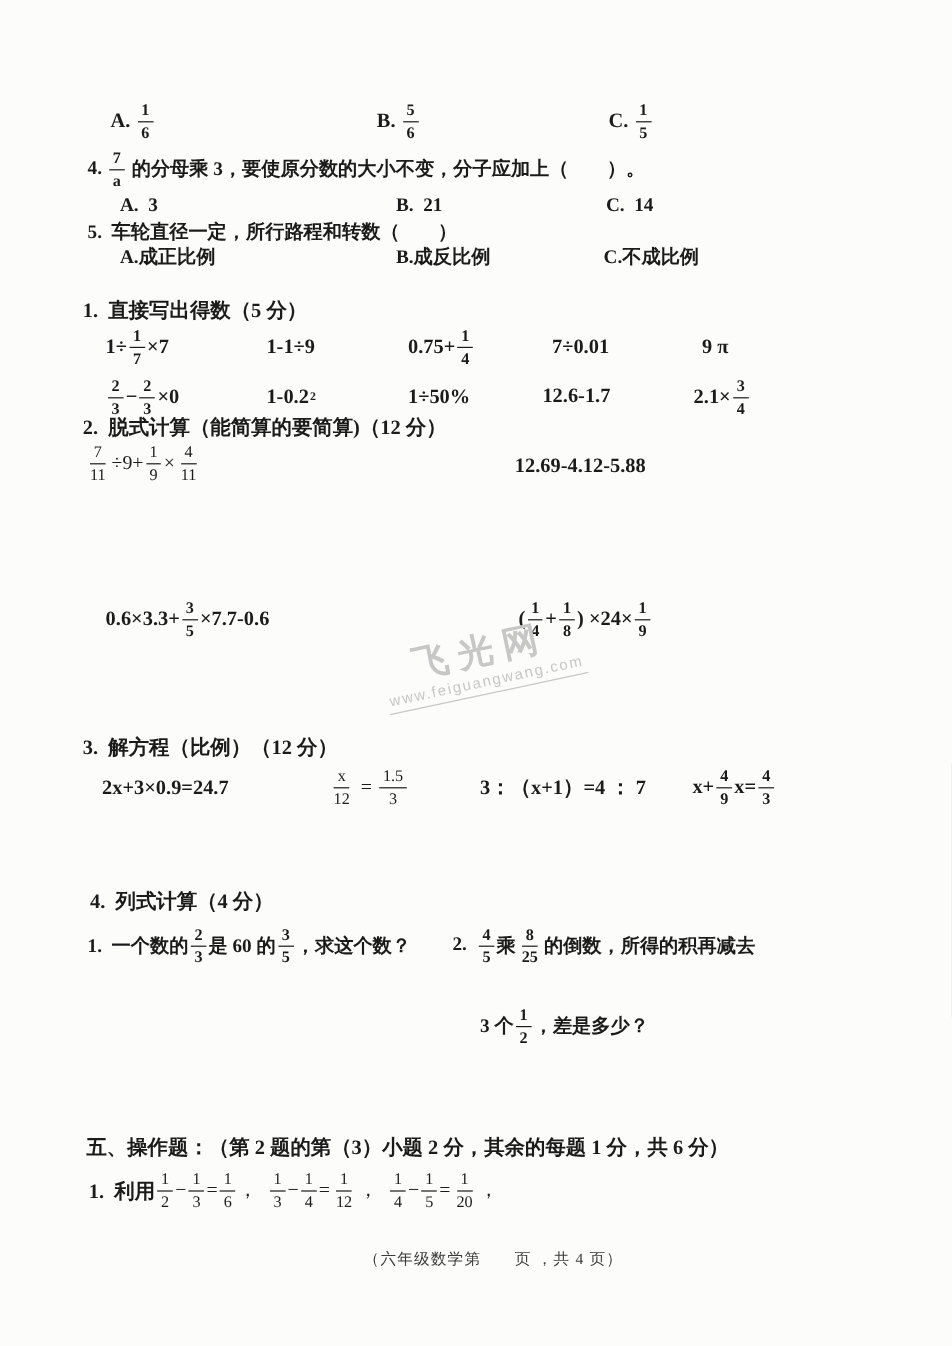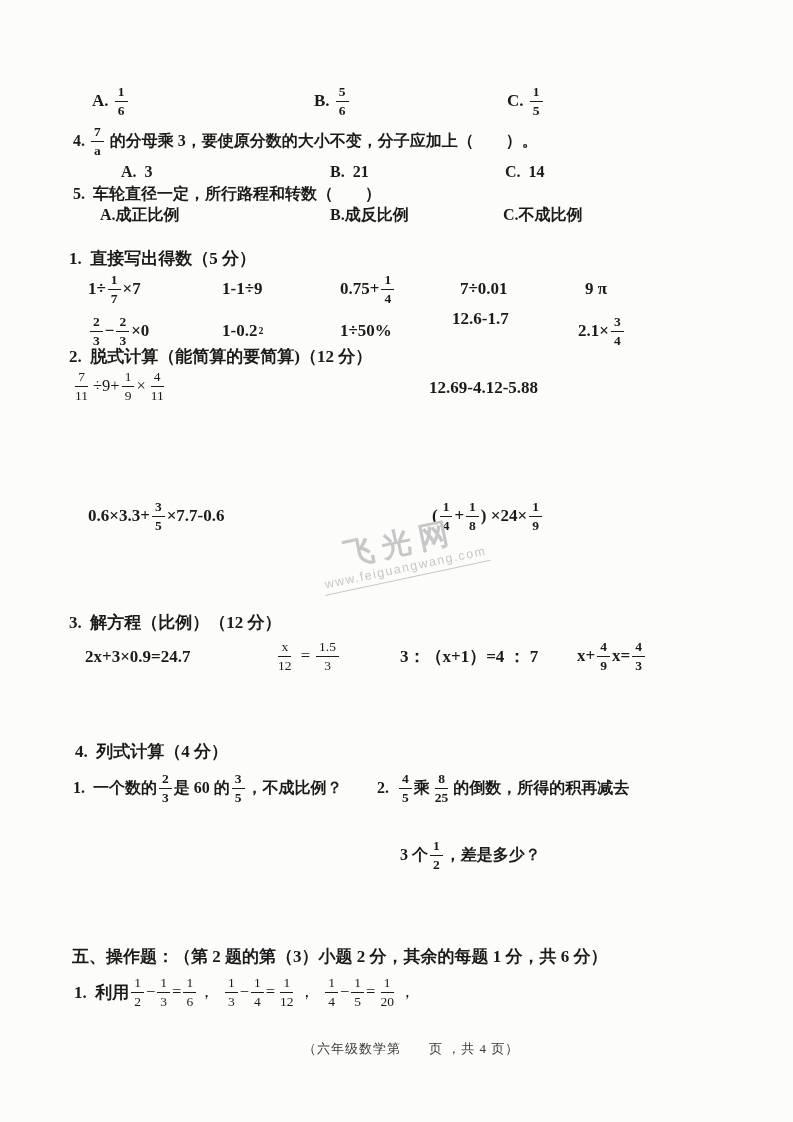--- a/index.html
+++ b/index.html
@@ -79,62 +79,62 @@
 </head>
 <body>
 
 <div class="page">
 
   <div class="expr" style="left:92px;top:82px;"><span class="t">A. </span><span class="frac"><span class="num">1</span><span class="den">6</span></span></div>
   <div class="expr" style="left:314px;top:82px;"><span class="t">B. </span><span class="frac"><span class="num">5</span><span class="den">6</span></span></div>
   <div class="expr" style="left:507px;top:82px;"><span class="t">C. </span><span class="frac"><span class="num">1</span><span class="den">5</span></span></div>
 
   <div class="expr" style="left:73px;top:122px;font-size:16px;"><span class="t">4. </span><span class="frac"><span class="num">7</span><span class="den">a</span></span><span class="t"> 的分母乘 3，要使原分数的大小不变，分子应加上（　　）。</span></div>
-  <div class="line" style="left:100px;top:162px;margin-left:21px;">A.  3</div>
+  <div class="line" style="left:100px;top:162px;">A.  3</div>
   <div class="line" style="left:330px;top:162px;">B.  21</div>
   <div class="line" style="left:505px;top:162px;">C.  14</div>
 
   <div class="line" style="left:73px;top:184px;text-align:right;">5.  车轮直径一定，所行路程和转数（　　）</div>
   <div class="line" style="left:100px;top:205px;">A.成正比例</div>
   <div class="line" style="left:330px;top:205px;">B.成反比例</div>
   <div class="line" style="left:503px;top:205px;">C.不成比例</div>
 
 
   <div class="line title" style="left:69px;top:249px;">1.  直接写出得数（5 分）</div>
   <div class="expr" style="left:88px;top:270px;"><span class="t">1÷</span><span class="frac"><span class="num">1</span><span class="den">7</span></span><span class="t">×7</span></div>
   <div class="expr" style="left:222px;top:270px;"><span class="t">1-1÷9</span></div>
   <div class="expr" style="left:340px;top:270px;align-items:center;"><span class="t">0.75+</span><span class="frac"><span class="num">1</span><span class="den">4</span></span></div>
   <div class="expr" style="left:460px;top:270px;"><span class="t">7÷0.01</span></div>
   <div class="expr" style="left:585px;top:270px;text-align:center;"><span class="t">9 π</span></div>
 
   <div class="expr" style="left:88px;top:312px;"><span class="frac"><span class="num">2</span><span class="den">3</span></span><span class="t">−</span><span class="frac"><span class="num">2</span><span class="den">3</span></span><span class="t">×0</span></div>
   <div class="expr" style="left:222px;top:312px;"><span class="t">1-0.2</span><sup>2</sup></div>
   <div class="expr" style="left:340px;top:312px;"><span class="t">1÷50%</span></div>
-  <div class="expr" style="left:452px;top:300px;"><span class="t">12.6-1.7</span></div>
+  <div class="expr" style="left:452px;top:311px;"><span class="t">12.6-1.7</span></div>
   <div class="expr" style="left:578px;top:312px;"><span class="t">2.1×</span><span class="frac"><span class="num">3</span><span class="den">4</span></span></div>
 
   <div class="line title" style="left:69px;top:347px;">2.  脱式计算（能简算的要简算)（12 分）</div>
   <div class="expr serif" style="left:70px;top:367px;"><span class="frac"><span class="num">7</span><span class="den">11</span></span><span class="t">÷9+</span><span class="frac"><span class="num">1</span><span class="den">9</span></span><span class="t">×</span><span class="frac"><span class="num">4</span><span class="den">11</span></span></div>
   <div class="line" style="left:429px;top:378px;font-size:17px;">12.69-4.12-5.88</div>
   <div class="expr" style="left:88px;top:497px;"><span class="t">0.6×3.3+</span><span class="frac"><span class="num">3</span><span class="den">5</span></span><span class="t">×7.7-0.6</span></div>
   <div class="expr" style="left:432px;top:497px;"><span class="t">(</span><span class="frac"><span class="num">1</span><span class="den">4</span></span><span class="t">+</span><span class="frac"><span class="num">1</span><span class="den">8</span></span><span class="t">) ×24×</span><span class="frac"><span class="num">1</span><span class="den">9</span></span></div>
 
   <div class="watermark">
     <div class="brand">飞光网</div>
     <div class="url">www.feiguangwang.com</div>
   </div>
 
   <div class="line title" style="left:69px;top:613px;">3.  解方程（比例）（12 分）</div>
   <div class="line" style="left:85px;top:647px;font-size:17px;">2x+3×0.9=24.7</div>
   <div class="expr serif" style="left:273px;top:637px;"><span class="frac"><span class="num">x</span><span class="den">12</span></span><span class="t"> = </span><span class="frac"><span class="num">1.5</span><span class="den">3</span></span></div>
   <div class="line" style="left:400px;top:647px;font-size:17px;">3：（x+1）=4 ： 7</div>
   <div class="expr" style="left:577px;top:637px;"><span class="t">x+</span><span class="frac"><span class="num">4</span><span class="den">9</span></span><span class="t">x=</span><span class="frac"><span class="num">4</span><span class="den">3</span></span></div>
 
   <div class="line title" style="left:75px;top:742px;">4.  列式计算（4 分）</div>
-  <div class="expr" style="left:73px;top:769px;font-size:16px;"><span class="t">1.  一个数的</span><span class="frac"><span class="num">2</span><span class="den">3</span></span><span class="t">是 60 的</span><span class="frac"><span class="num">3</span><span class="den">5</span></span><span class="t">，不成比例？</span></div>
+  <div class="expr" style="left:73px;top:769px;font-size:16px;"><span class="t">1.  一个数的</span><span class="frac"><span class="num">2</span><span class="den">3</span></span><span class="t">是 60 的</span><span class="frac"><span class="num">3</span><span class="den">5</span></span><span class="t">，求这个数？</span></div>
   <div class="expr" style="left:377px;top:769px;font-size:16px;"><span class="t">2.  </span><span class="frac"><span class="num">4</span><span class="den">5</span></span><span class="t">乘</span><span class="frac"><span class="num">8</span><span class="den">25</span></span><span class="t">的倒数，所得的积再减去</span></div>
   <div class="expr" style="left:400px;top:836px;font-size:16px;justify-content:flex-end;"><span class="t">3 个</span><span class="frac"><span class="num">1</span><span class="den">2</span></span><span class="t">，差是多少？</span></div>
 
   <div class="line title" style="left:72px;top:947px;">五、操作题：（第 2 题的第（3）小题 2 分，其余的每题 1 分，共 6 分）</div>
   <div class="expr" style="left:74px;top:973px;">
     <span class="t">1.  利用</span><span class="expr serif" style="position:static;height:auto;"><span class="frac"><span class="num">1</span><span class="den">2</span></span><span class="t">−</span><span class="frac"><span class="num">1</span><span class="den">3</span></span><span class="t">=</span><span class="frac"><span class="num">1</span><span class="den">6</span></span><span class="t">，  </span><span class="frac"><span class="num">1</span><span class="den">3</span></span><span class="t">−</span><span class="frac"><span class="num">1</span><span class="den">4</span></span><span class="t">=</span><span class="frac"><span class="num">1</span><span class="den">12</span></span><span class="t">，  </span><span class="frac"><span class="num">1</span><span class="den">4</span></span><span class="t">−</span><span class="frac"><span class="num">1</span><span class="den">5</span></span><span class="t">=</span><span class="frac"><span class="num">1</span><span class="den">20</span></span><span class="t">，</span></span>
   </div>
 
   <div class="footer" style="left:303px;top:1040px;">（六年级数学第　　页 ，共 4 页）</div>
 

